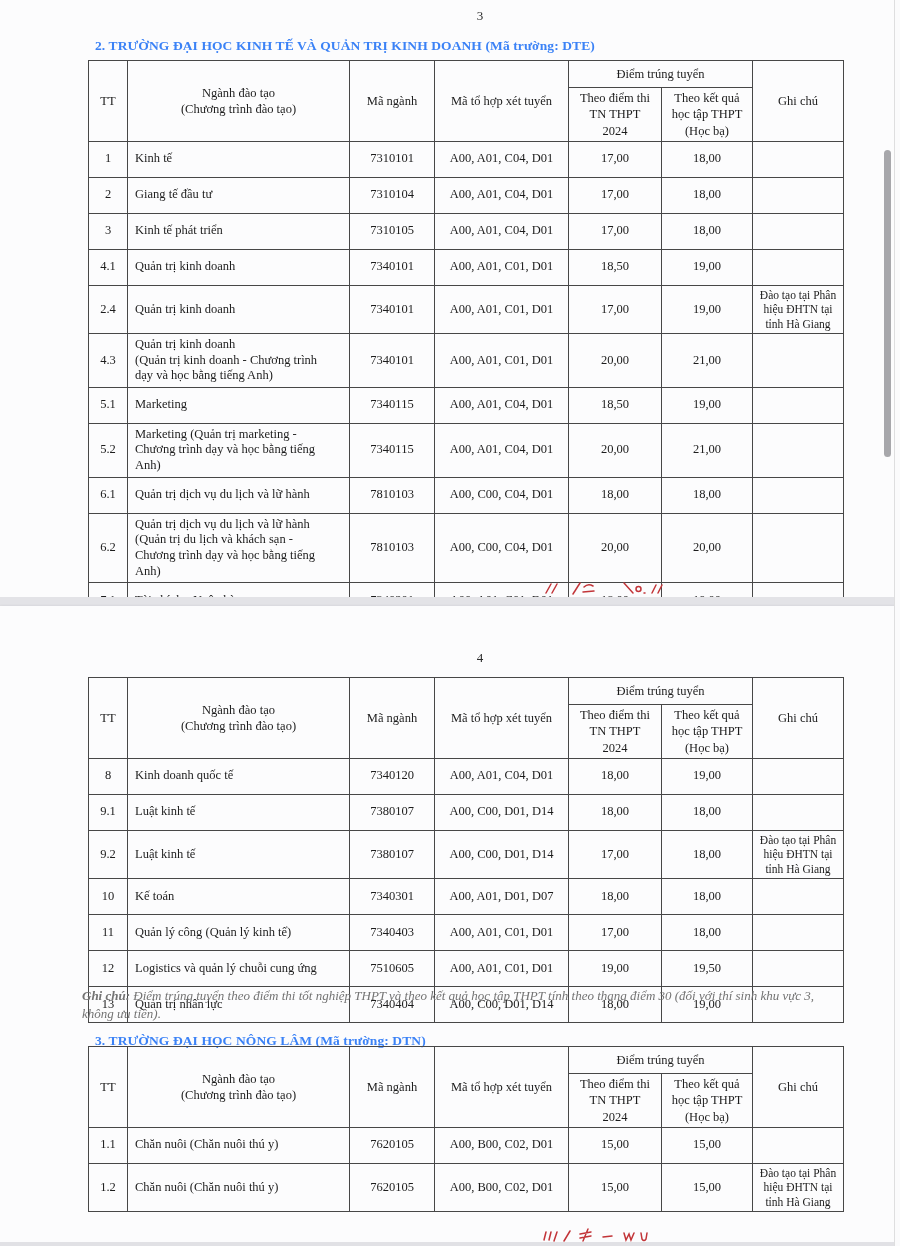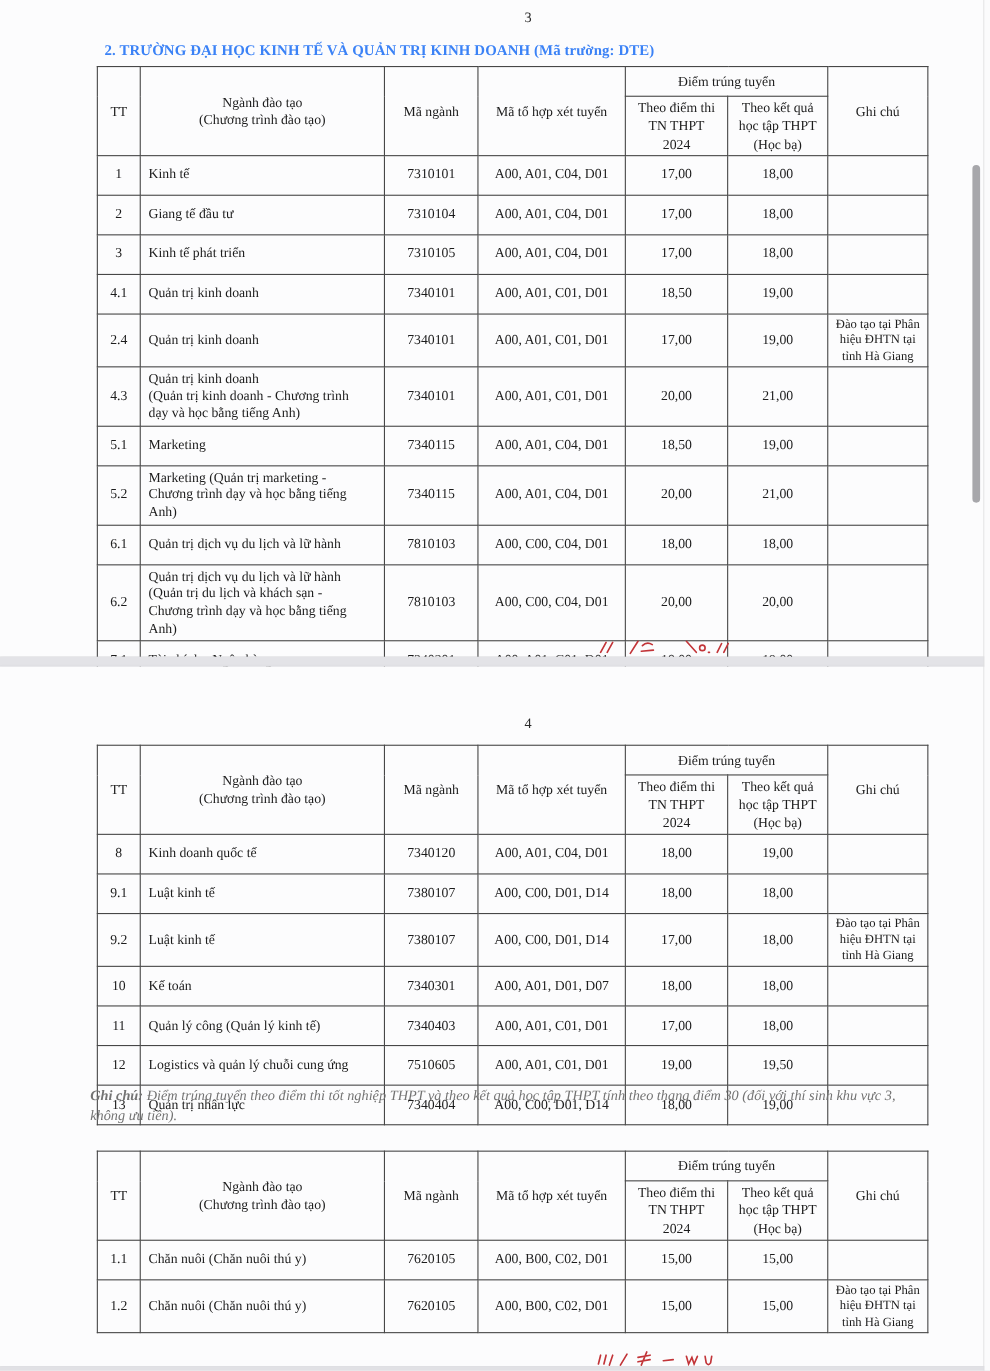--- a/index.html
+++ b/index.html
@@ -341,20 +341,21 @@
             <td>19,00</td>
             <td class="cell-note"></td>
           </tr>
         </tbody>
     </table>
 
     <div class="note-line" style="top:381px;">
       <span class="note-label">Ghi chú:</span><span> Điểm trúng tuyển theo điểm thi tốt nghiệp THPT và theo kết quả học tập THPT tính theo thang điểm 30 (đối với thí sinh khu vực 3, không ưu tiên).</span>
     </div>
 
+    <div class="section-title" style="top:427px;">3. TRƯỜNG ĐẠI HỌC NÔNG LÂM (Mã trường: DTN)</div>
 
     <table class="doc" style="top:440px;">
       <colgroup>
         <col class="c-tt">
           <col class="c-name">
           <col class="c-code">
           <col class="c-combo">
         <col class="c-s1">
           <col class="c-s2">
           <col class="c-note">

